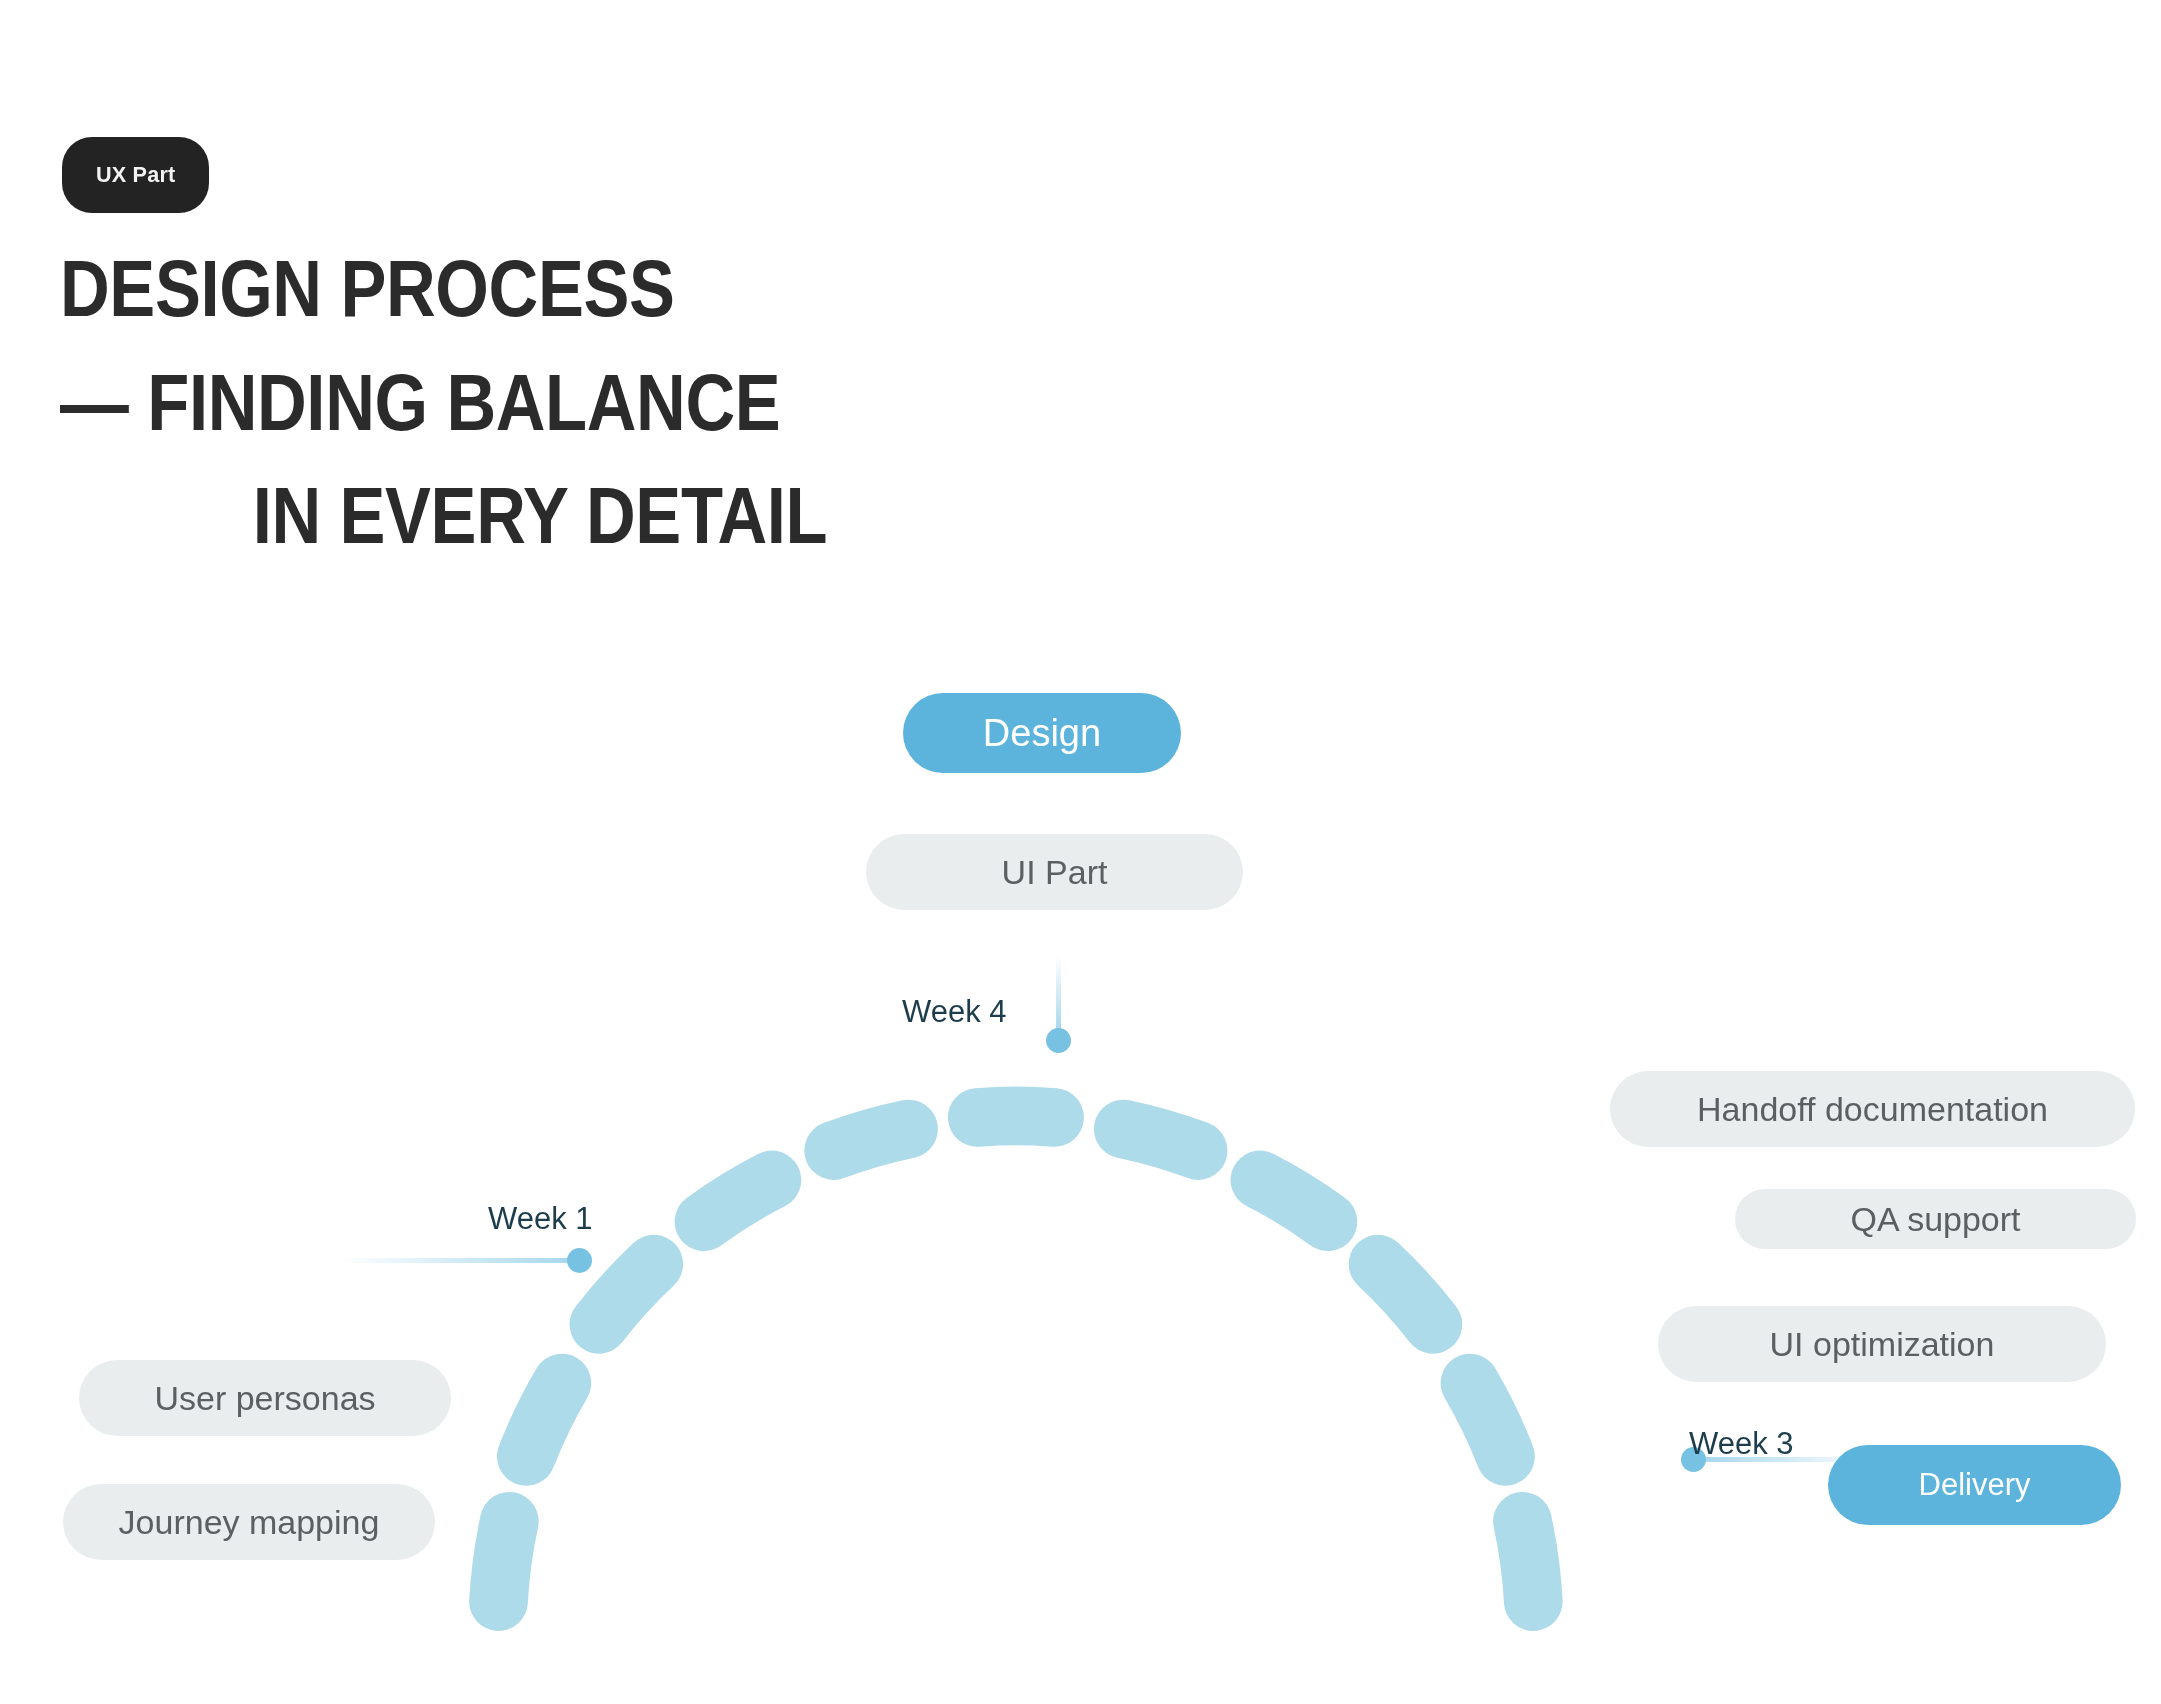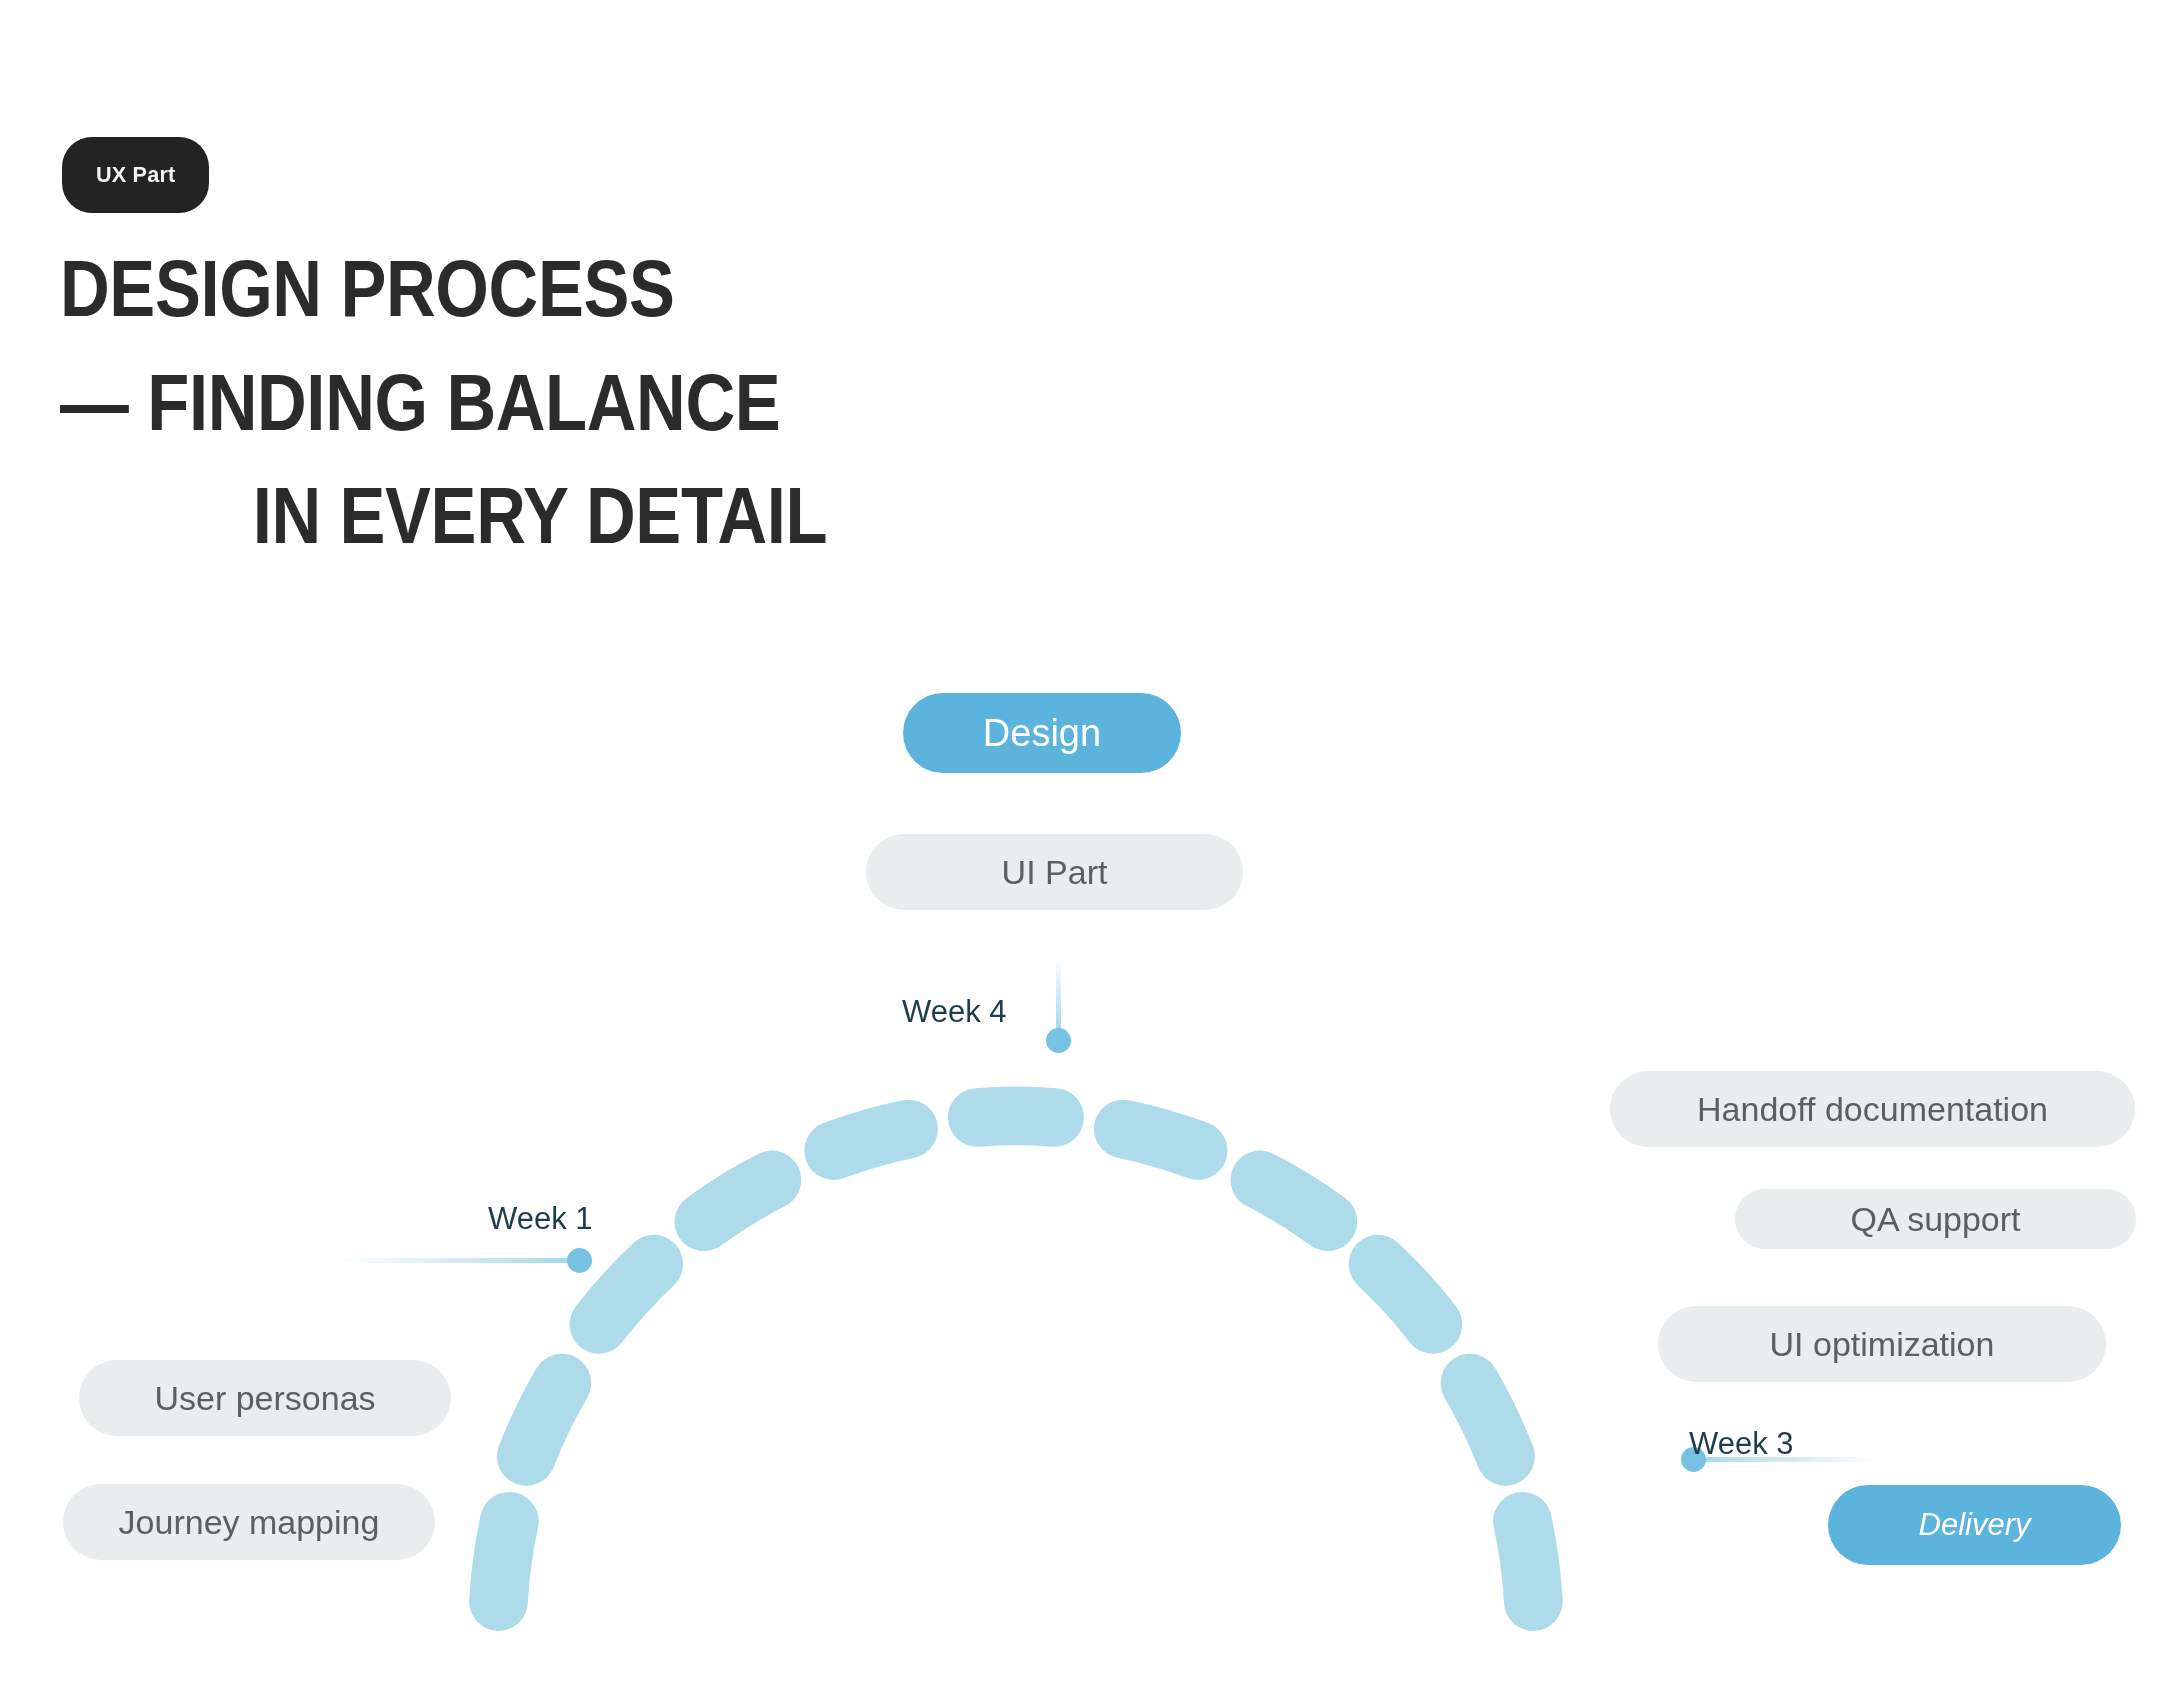--- a/index.html
+++ b/index.html
@@ -96,21 +96,21 @@
   #pill-design     { left: 903px; top: 693px;  width: 278px; height: 80px; font-size: 38px; border-radius: 40px; }
   #pill-uipart     { left: 866px; top: 834px; width: 377px; height: 76px;  border-radius: 38px; }
 
   #pill-discover   { left: 63px;   top: 1218px; width: 278px; height: 82px; font-size: 31px; border-radius: 41px; }
   #pill-personas   { left: 79px;   top: 1360px; width: 372px; height: 76px;  border-radius: 38px; }
   #pill-journey    { left: 63px;   top: 1484px; width: 372px; height: 76px;  border-radius: 38px; }
 
   #pill-handoff    { left: 1610px; top: 1071px; width: 525px; height: 76px;  border-radius: 38px; }
   #pill-qa         { left: 1735px; top: 1189px; width: 401px; height: 60px;  border-radius: 38px; }
   #pill-uiopt      { left: 1658px; top: 1306px; width: 448px; height: 76px;  border-radius: 38px; }
-  #pill-delivery   { left: 1828px; top: 1485px; width: 293px; height: 80px; font-size: 31px; border-radius: 40px; font-style: italic; }
+  #pill-delivery   { left: 1828px; top: 1445px; width: 293px; height: 80px; font-size: 31px; border-radius: 40px; }
 
   
   .week-label {
     position: absolute;
     color: #1D3D4C;
     font-size: 31px;
     white-space: nowrap;
   }
   #week1-label { left: 452px;  top: 1201px; margin-left: 36px; }
   #week2-label { left: 902px; top: 994px; }

